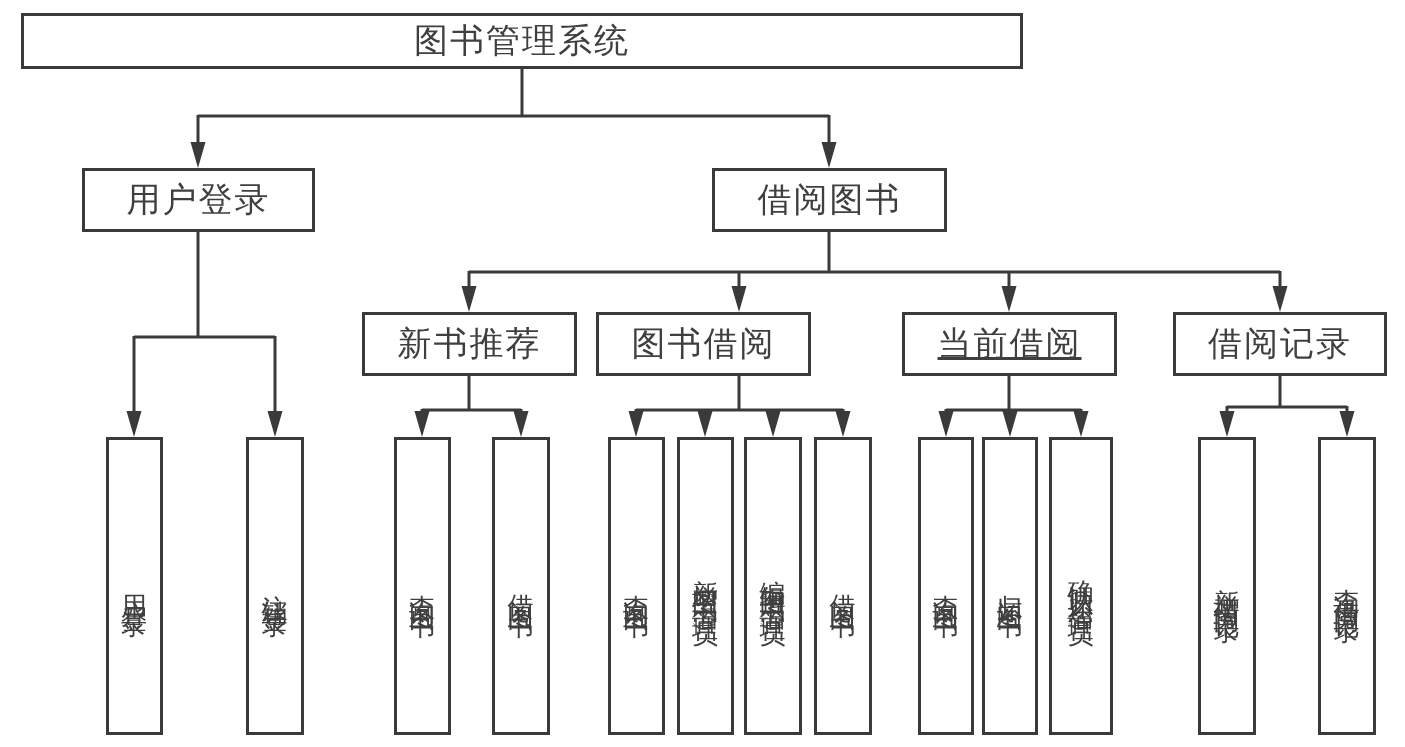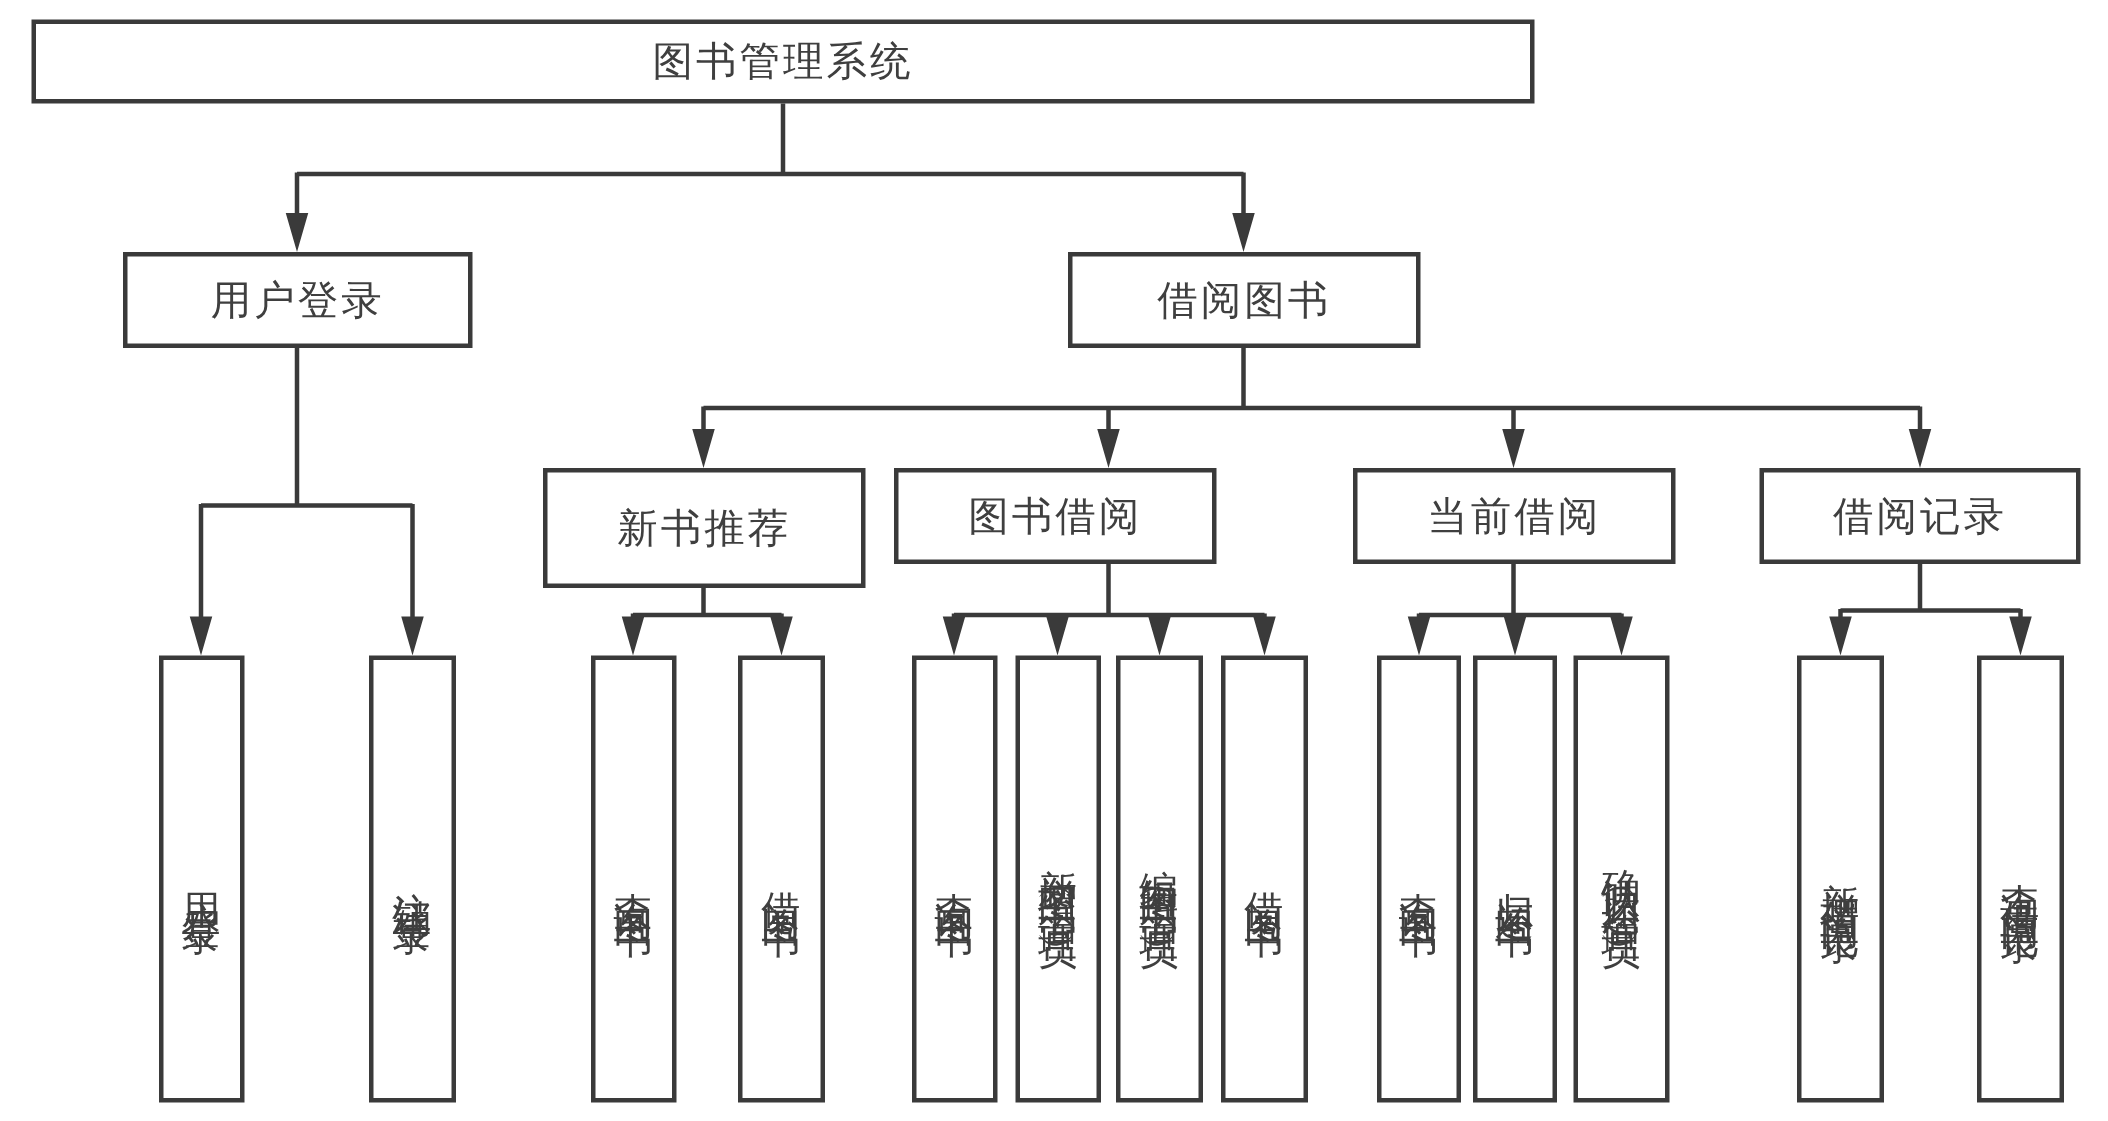--- a/index.html
+++ b/index.html
@@ -5,21 +5,21 @@
   html,body{margin:0;padding:0;background:#ffffff;}
   body{
     width:1405px;height:747px;position:relative;overflow:hidden;
     font-family:"Liberation Sans","DejaVu Sans",sans-serif;
   }
   .stage{position:absolute;inset:0;width:1405px;height:747px;}
   svg.connectors{position:absolute;left:0;top:0;pointer-events:none;}
   .node{
     position:absolute;box-sizing:border-box;background:#ffffff;
     border:3px solid #3a3a3a;display:flex;align-items:center;justify-content:center;
-    color:#3f3f3f;font-size:27px;letter-spacing:2px;white-space:nowrap;
+    color:#3f3f3f;font-size:34px;letter-spacing:2px;white-space:nowrap;
   }
   .leaf{
     position:absolute;box-sizing:border-box;background:#ffffff;
     border:3px solid #3a3a3a;display:flex;align-items:center;justify-content:center;
   }
   .leaf span{
     writing-mode:vertical-rl;text-orientation:mixed;
     color:#3f3f3f;font-size:26px;letter-spacing:6px;line-height:1;
   }
   .watermark{
@@ -59,23 +59,23 @@
       <path d="M938.5,411 L953.5,411 L946,437 Z M1002.5,411 L1017.5,411 L1010,437 Z M1073.5,411 L1088.5,411 L1081,437 Z"></path>
       <path d="M1219.5,411 L1234.5,411 L1227,437 Z M1339.5,411 L1354.5,411 L1347,437 Z"></path>
     </g>
   </svg>
 
   <div class="node" style="left:21px;top:13px;width:1002px;height:56px;">图书管理系统</div>
 
   <div class="node" style="left:82px;top:168px;width:233px;height:64px;">用户登录</div>
   <div class="node" style="left:712px;top:168px;width:235px;height:64px;">借阅图书</div>
 
-  <div class="node" style="left:362px;top:312px;width:215px;height:80px;">新书推荐</div>
+  <div class="node" style="left:362px;top:312px;width:215px;height:64px;">新书推荐</div>
   <div class="node" style="left:596px;top:312px;width:215px;height:64px;">图书借阅</div>
-  <div class="node" style="left:902px;top:312px;width:215px;height:64px;">当前借阅</div>
+  <div class="node" style="left:902px;top:312px;width:215px;height:64px;text-decoration:underline;">当前借阅</div>
   <div class="node" style="left:1173px;top:312px;width:214px;height:64px;">借阅记录</div>
 
   <div class="leaf" style="left:106px;top:437px;width:57px;height:298px;">
     <span>用户登录</span>
   </div>
   <div class="leaf" style="left:246px;top:437px;width:58px;height:298px;">
     <span>注销登录</span>
   </div>
 
   <div class="leaf" style="left:394px;top:437px;width:57px;height:298px;">

